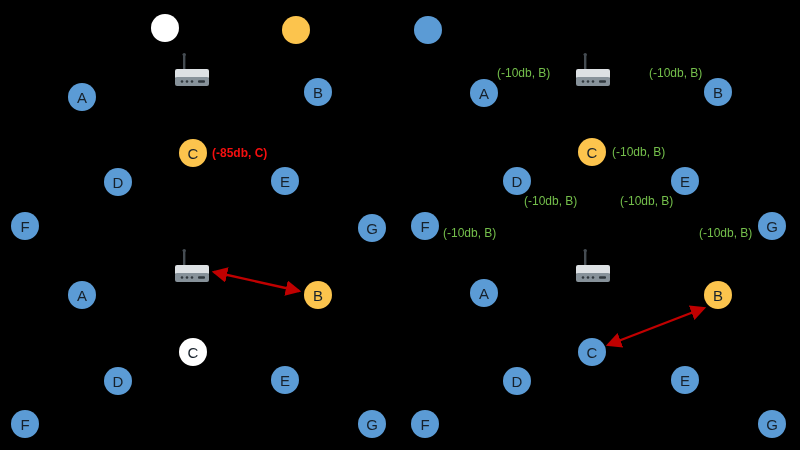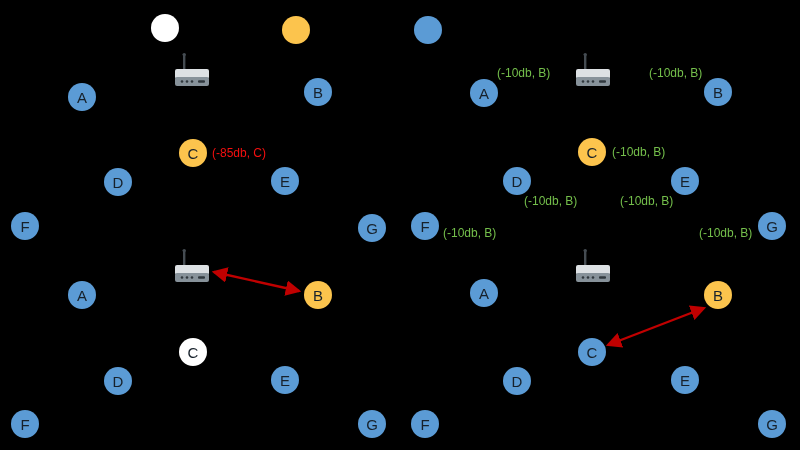--- a/index.html
+++ b/index.html
@@ -65,21 +65,21 @@
     <rect x="28" y="28.2" width="7" height="2.6" rx="1" fill="#30383e"></rect>
   </svg>
 </div>
     <div class="node blue" style="left: 68px; top: 83px;">A</div>
     <div class="node blue" style="left: 304px; top: 78px;">B</div>
     <div class="node yellow" style="left: 179px; top: 139px;">C</div>
     <div class="node blue" style="left: 104px; top: 168px;">D</div>
     <div class="node blue" style="left: 271px; top: 167px;">E</div>
     <div class="node blue" style="left: 11px; top: 212px;">F</div>
     <div class="node blue" style="left: 358px; top: 214px;">G</div>
-    <div class="annotation red" style="left: 212px; top: 145px;">(-85db, C)</div>
+    <div class="annotation red" style="left: 212px; top: 145px; font-weight: bold;">(-85db, C)</div>
     <div class="router" style="left: 571px; top: 52px;">
   <svg viewBox="0 0 44 40" width="44" height="40">
     <rect x="13" y="2" width="2.4" height="16" rx="1" fill="#454c52"></rect>
     <circle cx="14.2" cy="2.6" r="1.7" fill="#454c52"></circle>
     <rect x="5" y="17" width="34" height="10" rx="2" fill="#dde1e4"></rect>
     <rect x="5" y="25" width="34" height="9" rx="2" fill="#87929a"></rect>
     <circle cx="12" cy="29.5" r="1.3" fill="#30383e"></circle>
     <circle cx="17" cy="29.5" r="1.3" fill="#30383e"></circle>
     <circle cx="22" cy="29.5" r="1.3" fill="#30383e"></circle>
     <rect x="28" y="28.2" width="7" height="2.6" rx="1" fill="#30383e"></rect>

